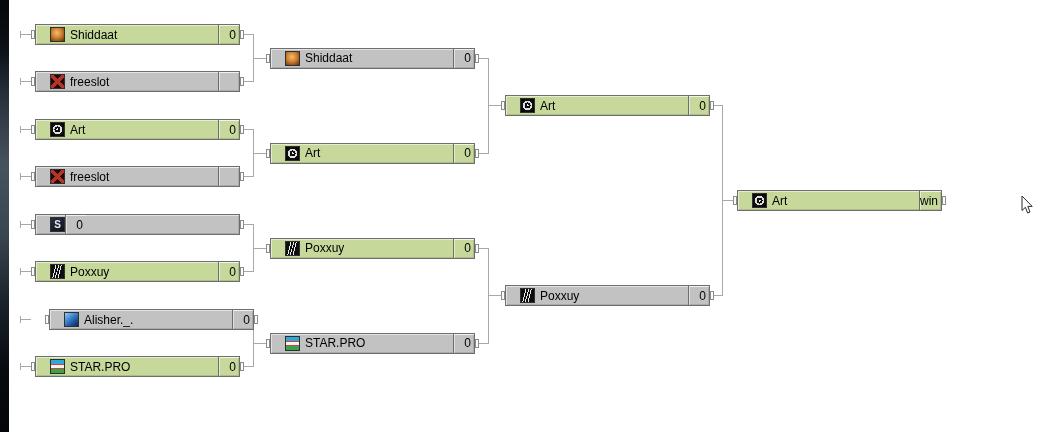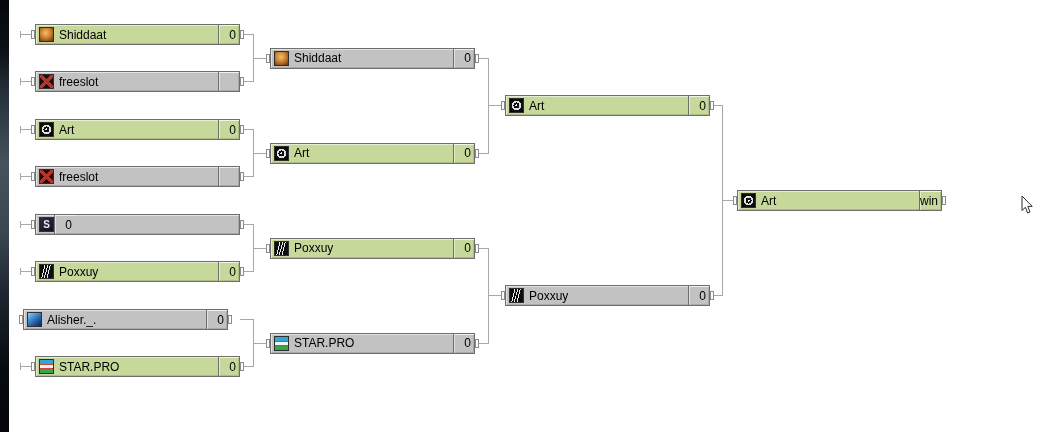--- a/index.html
+++ b/index.html
@@ -9,21 +9,21 @@
     font-family:"Liberation Sans", sans-serif;
   }
   .edge {
     position:absolute; left:0; top:0; width:9px; height:432px;
     background:linear-gradient(180deg,#05070a 0%,#0d1218 12%,#27313c 22%,#46525e 38%,#3a4650 54%,#1a222b 70%,#070a0e 86%,#04060a 100%);
   }
   .wires { position:absolute; left:0; top:0; z-index:0; }
   .slot {
     position:absolute; width:205px; height:21px; box-sizing:border-box;
     border:1px solid #6e6e6e; display:flex; align-items:center;
-    padding-left:3px; font-size:12px; color:#000; z-index:1;
+    padding-left:14px; font-size:12px; color:#000; z-index:1;
     box-shadow:inset 1px 1px 0 rgba(255,255,255,.55), inset -1px -1px 0 rgba(0,0,0,.12);
   }
   .winner { background:#c6d89a; }
   .loser  { background:#c2c2c2; }
   .pname  { margin-left:5px; flex:1; white-space:nowrap; overflow:hidden; }
   .score  {
     min-width:21px; align-self:stretch; display:flex; align-items:center;
     justify-content:flex-end; padding-right:3px; box-sizing:border-box;
     border-left:1px solid #6e6e6e;
     box-shadow:inset 1px 1px 0 rgba(255,255,255,.5);
@@ -117,21 +117,21 @@
     <span class="score">0</span>
     <span class="tab tab-r"></span>
   </div>
   <div class="slot winner" style="left:35px;top:261px">
     <span class="tab tab-l"></span>
     <span class="icon ic-poxxuy"></span>
     <span class="pname">Poxxuy</span>
     <span class="score">0</span>
     <span class="tab tab-r"></span>
   </div>
-  <div class="slot loser" style="left:23px;top:309px">
+  <div class="slot loser" style="left:49px;top:309px">
     <span class="tab tab-l"></span>
     <span class="icon ic-alisher"></span>
     <span class="pname">Alisher._.</span>
     <span class="score">0</span>
     <span class="tab tab-r"></span>
   </div>
   <div class="slot winner" style="left:35px;top:356px">
     <span class="tab tab-l"></span>
     <span class="icon ic-starpro"></span>
     <span class="pname">STAR.PRO</span>

